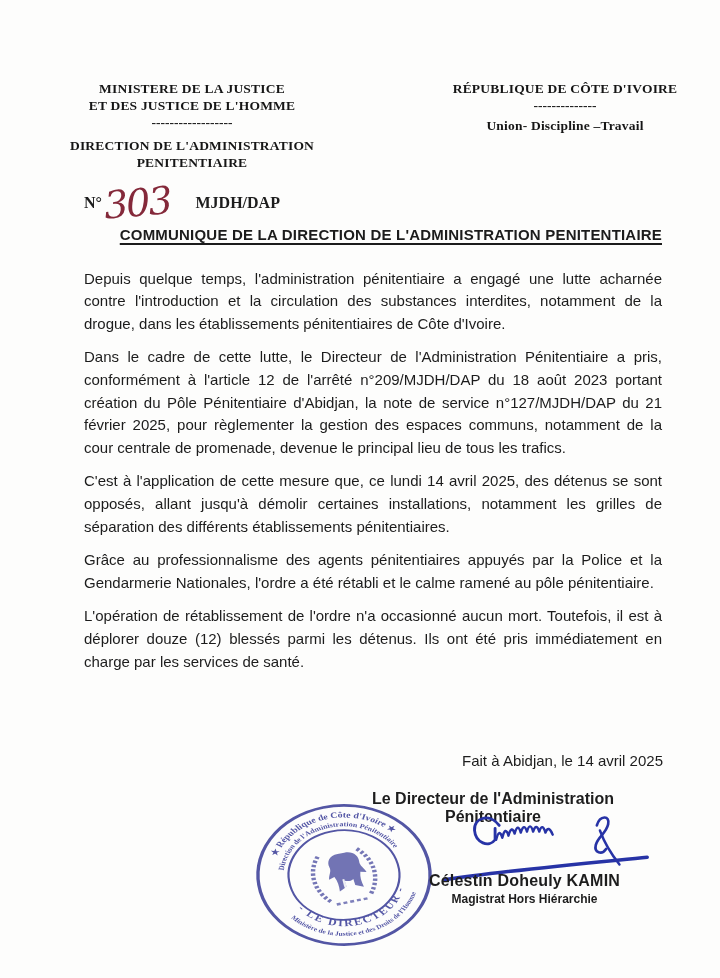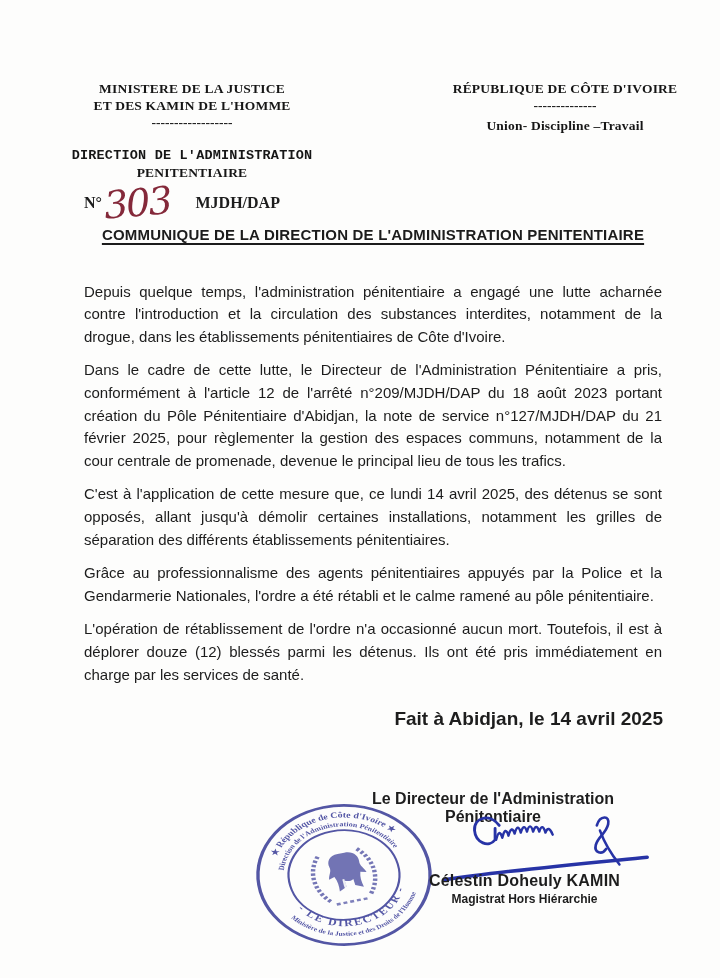--- a/index.html
+++ b/index.html
@@ -13,50 +13,50 @@
   
   .hdr {
     position:absolute; text-align:center;
     font-family:"Liberation Serif", serif; font-weight:bold;
     font-size:13.5px; line-height:17px; color:#161616; letter-spacing:.2px;
   }
   .hdr-left  { left:58px;  top:80px; width:268px; }
   .hdr-right { left:438px; top:80px; width:254px;font-family:Liberation Serif, serif; }
   .divider { letter-spacing:0; font-weight:bold; }
   .hdr-right .motto { margin-top:3px;text-align:center; }
-  .hdr-left .dir { margin-top:16px;font-family:Liberation Mono, monospace; }
+  .hdr-left .dir { margin-top:6px; }
   
   .ref {
     position:absolute; left:84px; top:168px; height:52px;
     font-family:"Liberation Serif", serif; font-weight:bold; font-size:16px;
     display:flex; align-items:flex-end;
   }
   .ref .prefix { padding-bottom:8px; }
   .ref .hand {
     font-family:"DejaVu Serif", serif; font-style:italic; font-weight:normal;
     font-size:38px; line-height:34px; letter-spacing:-2px;
     display:inline-block; transform:rotate(-5deg); margin:0 1px 0 2px;
   }
   .ref .suffix { padding-bottom:8px;margin-left:24px; }
   
   .content {
     position:absolute; left:84px; top:224px; width:578px;
     font-size:15px; line-height:22.6px; text-align:justify;
     color:#1c1c1c;
   }
   .title {
-    text-align:center; font-weight:bold; font-size:15px;
+    text-align:right; font-weight:bold; font-size:15px;
     text-decoration:underline; text-underline-offset:3px;
     text-decoration-thickness:1.5px;
-    margin-bottom:34px; letter-spacing:.2px;
+    margin-bottom:21px; letter-spacing:.2px;
   }
   p.para { margin-bottom:11px; }
   
   .dateline {
-    position:absolute; right:57px; top:708px; font-weight:bold; font-size:19px;
+    position:absolute; right:57px; top:752px; font-weight:normal; font-size:15px;
   }
   .signer-title {
     position:absolute; left:328px; top:790px; width:330px; text-align:center;
     font-weight:bold; font-size:16px;
   }
   .name-block { position:absolute; left:398px; top:872px; width:205px; text-align:center;margin-left:24px; }
   .signer-name { font-weight:bold; font-size:16px; letter-spacing:.2px; }
   .signer-rank { font-weight:bold; font-size:12px; margin-top:2px; }
   
   .stamp { position:absolute; left:250px; top:799px; width:188px; height:152px; }
@@ -64,21 +64,21 @@
   .signature { position:absolute; left:424px; top:812px; width:246px; height:74px; }
   .signature svg { display:block; width:100%; height:100%; }
 </style>
 </head>
 <body>
 
 <div class="page">
 
   <div class="hdr hdr-left">
     <div>MINISTERE DE LA JUSTICE</div>
-    <div>ET DES KAMIN DE L'HOMME</div>
+    <div>ET DES JUSTICE DE L'HOMME</div>
     <div class="divider">------------------</div>
     <div class="dir">DIRECTION DE L'ADMINISTRATION</div>
     <div>PENITENTIAIRE</div>
   </div>
 
   <div class="hdr hdr-right">
     <div>RÉPUBLIQUE DE CÔTE D'IVOIRE</div>
     <div class="divider">--------------</div>
     <div class="motto">Union- Discipline –Travail</div>
   </div>

